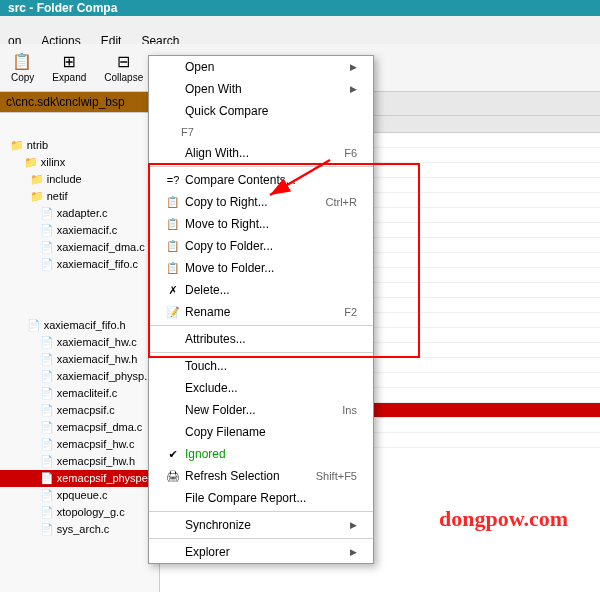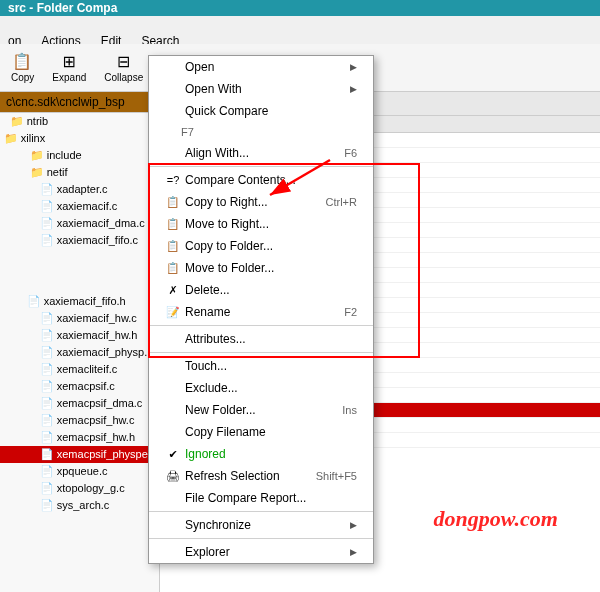--- a/index.html
+++ b/index.html
@@ -201,28 +201,27 @@
     .arrow-annotation {
       position: absolute;
       z-index: 300;
       pointer-events: none;
     }
 
     
     .watermark {
       position: absolute;
       bottom: 60px;
-      right: 42px;
+      right: 32px;
       color: red;
       font-size: 22px;
       font-weight: bold;
       font-family: Georgia, serif;
       z-index: 400;
       opacity: 0.85;
-      font-style: italic;
     }
 
     .toolbar-btn {
       display: flex;
       flex-direction: column;
       align-items: center;
       padding: 2px 6px;
       font-size: 10px;
       cursor: pointer;
       border: 1px solid transparent;
@@ -267,22 +266,22 @@
     <span class="toolbar-icon">☰</span>
     <span>Sele</span>
   </div>
 </div>
 
 <div class="left-panel">
   <div class="panel-header">
     <span>c\cnc.sdk\cnclwip_bsp</span>
   </div>
   <div id="tree-container">
-      <div class="tree-item" style="padding-left: 10px;">📁 ntrib</div>
-      <div class="tree-item" style="padding-left: 4px;">📁 xilinx</div>
+      <div class="tree-item" style="padding-left: 10px; margin-top: 24px;">📁 ntrib</div>
+      <div class="tree-item" style="padding-left: 24px;">📁 xilinx</div>
       <div class="tree-item" style="padding-left: 30px;">📁 include</div>
       <div class="tree-item" style="padding-left: 30px;">📁 netif</div>
       <div class="tree-item" style="padding-left: 40px;">📄 xadapter.c</div>
       <div class="tree-item" style="padding-left: 40px;">📄 xaxiemacif.c</div>
       <div class="tree-item" style="padding-left: 40px;">📄 xaxiemacif_dma.c</div>
       <div class="tree-item" style="padding-left: 40px;">📄 xaxiemacif_fifo.c</div>
       <div class="tree-item" style="padding-left: 27px; margin-top: 44px;">📄 xaxiemacif_fifo.h</div>
       <div class="tree-item" style="padding-left: 40px;">📄 xaxiemacif_hw.c</div>
       <div class="tree-item" style="padding-left: 40px;">📄 xaxiemacif_hw.h</div>
       <div class="tree-item" style="padding-left: 40px;">📄 xaxiemacif_physp...</div>

